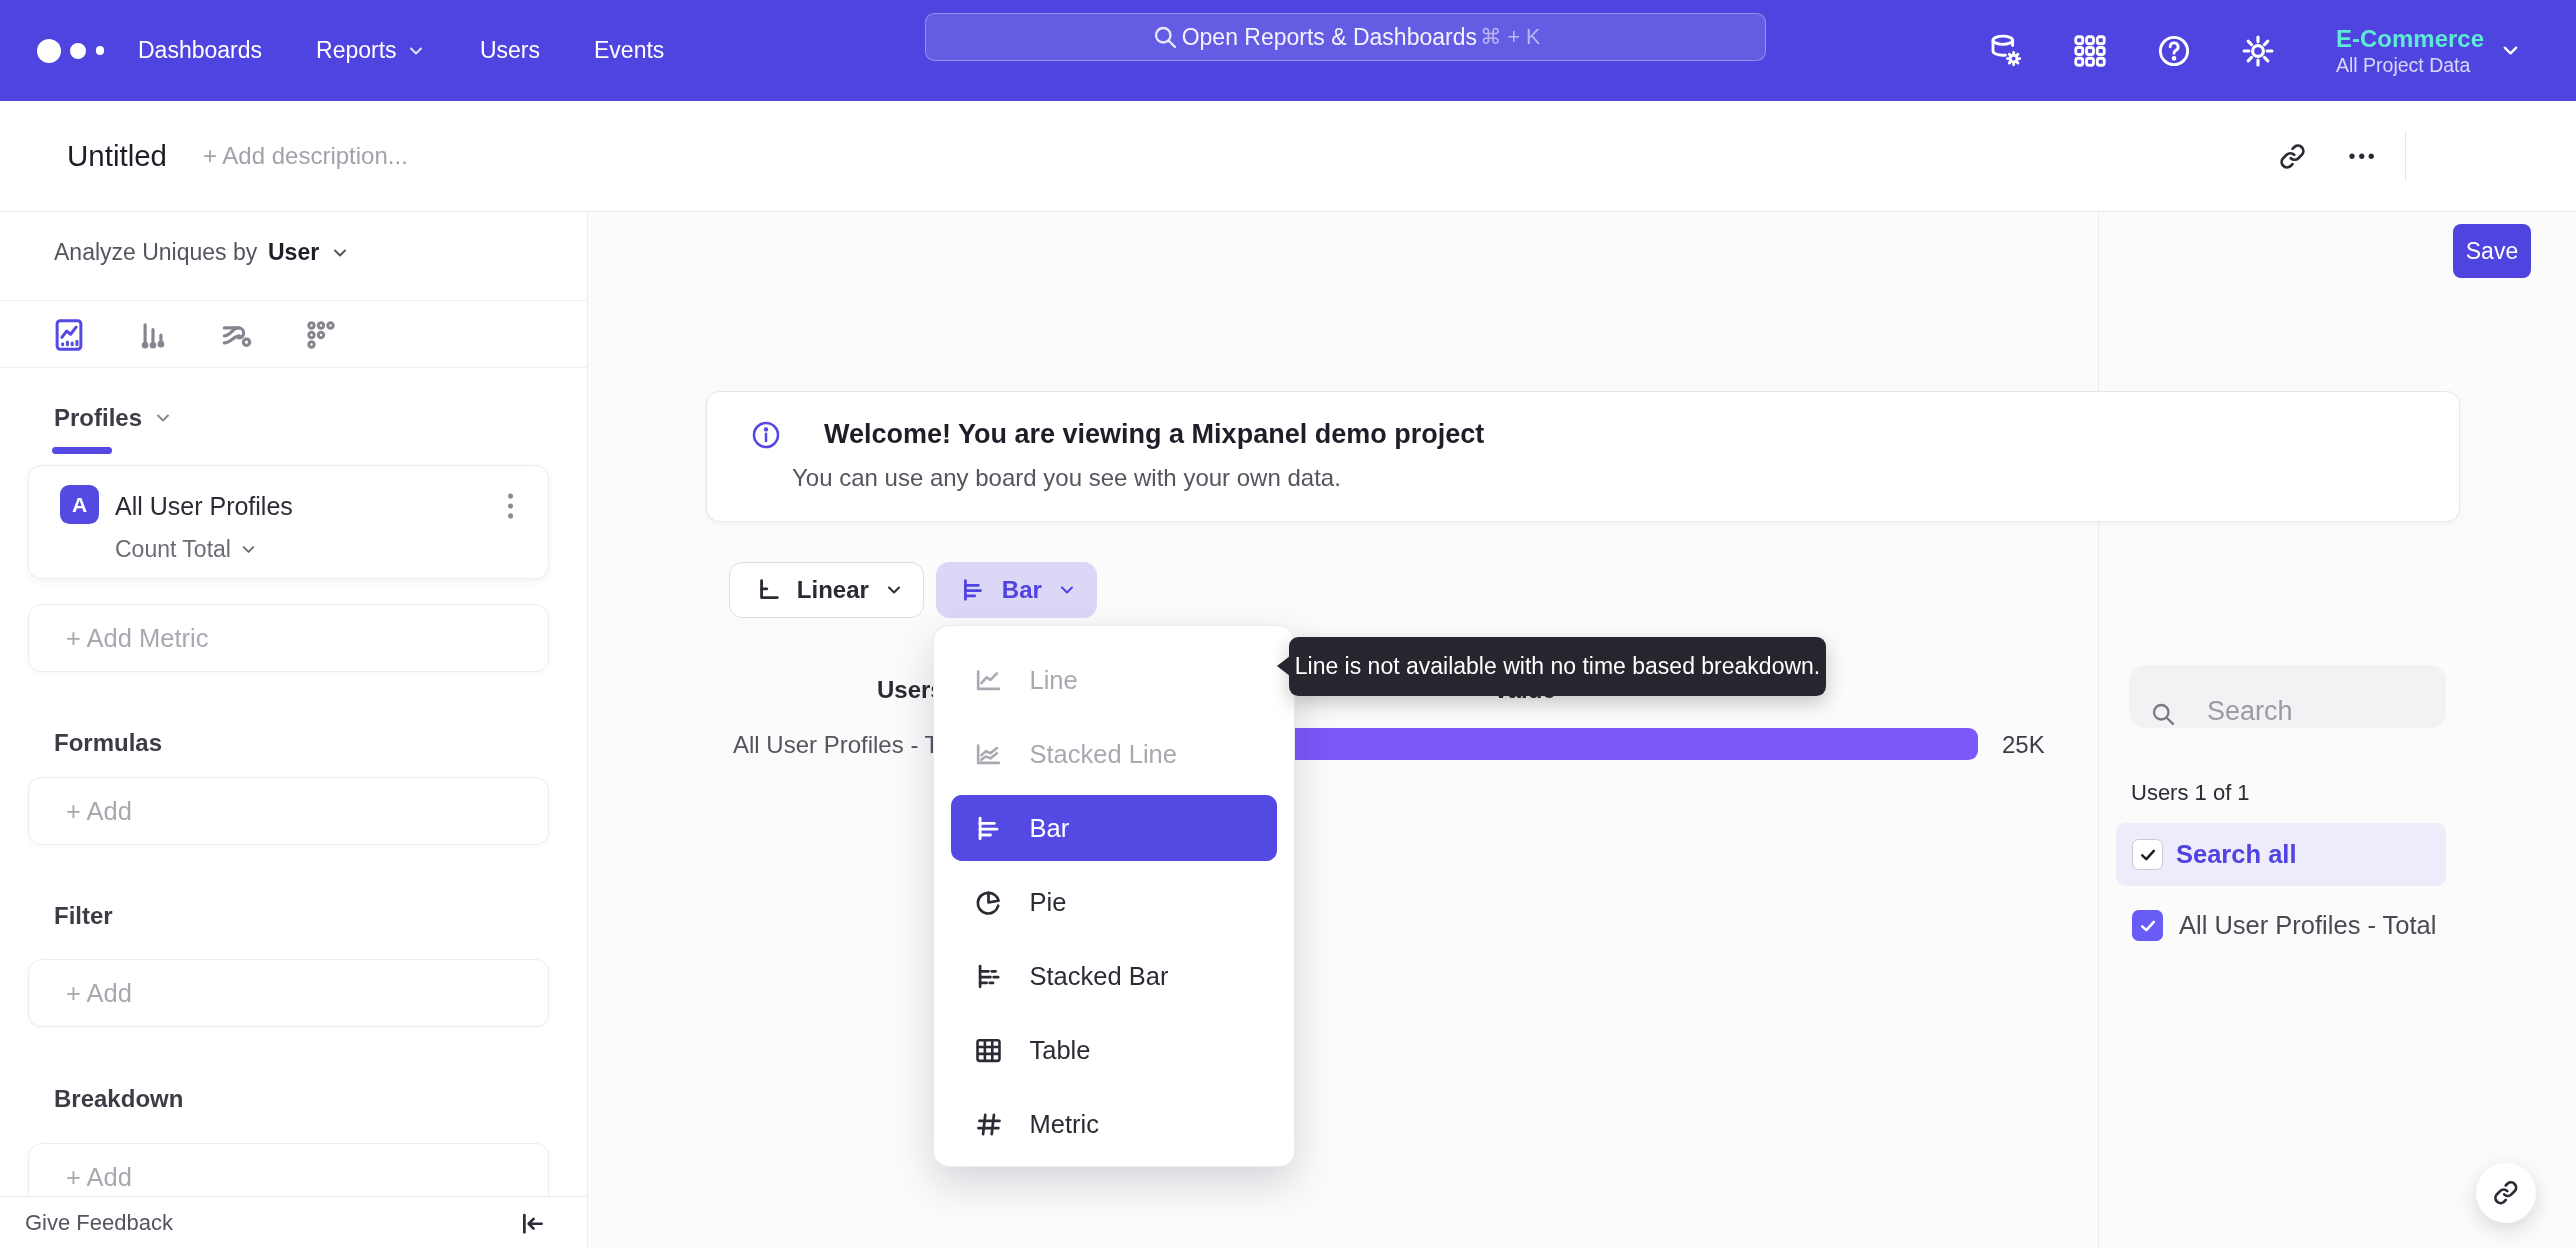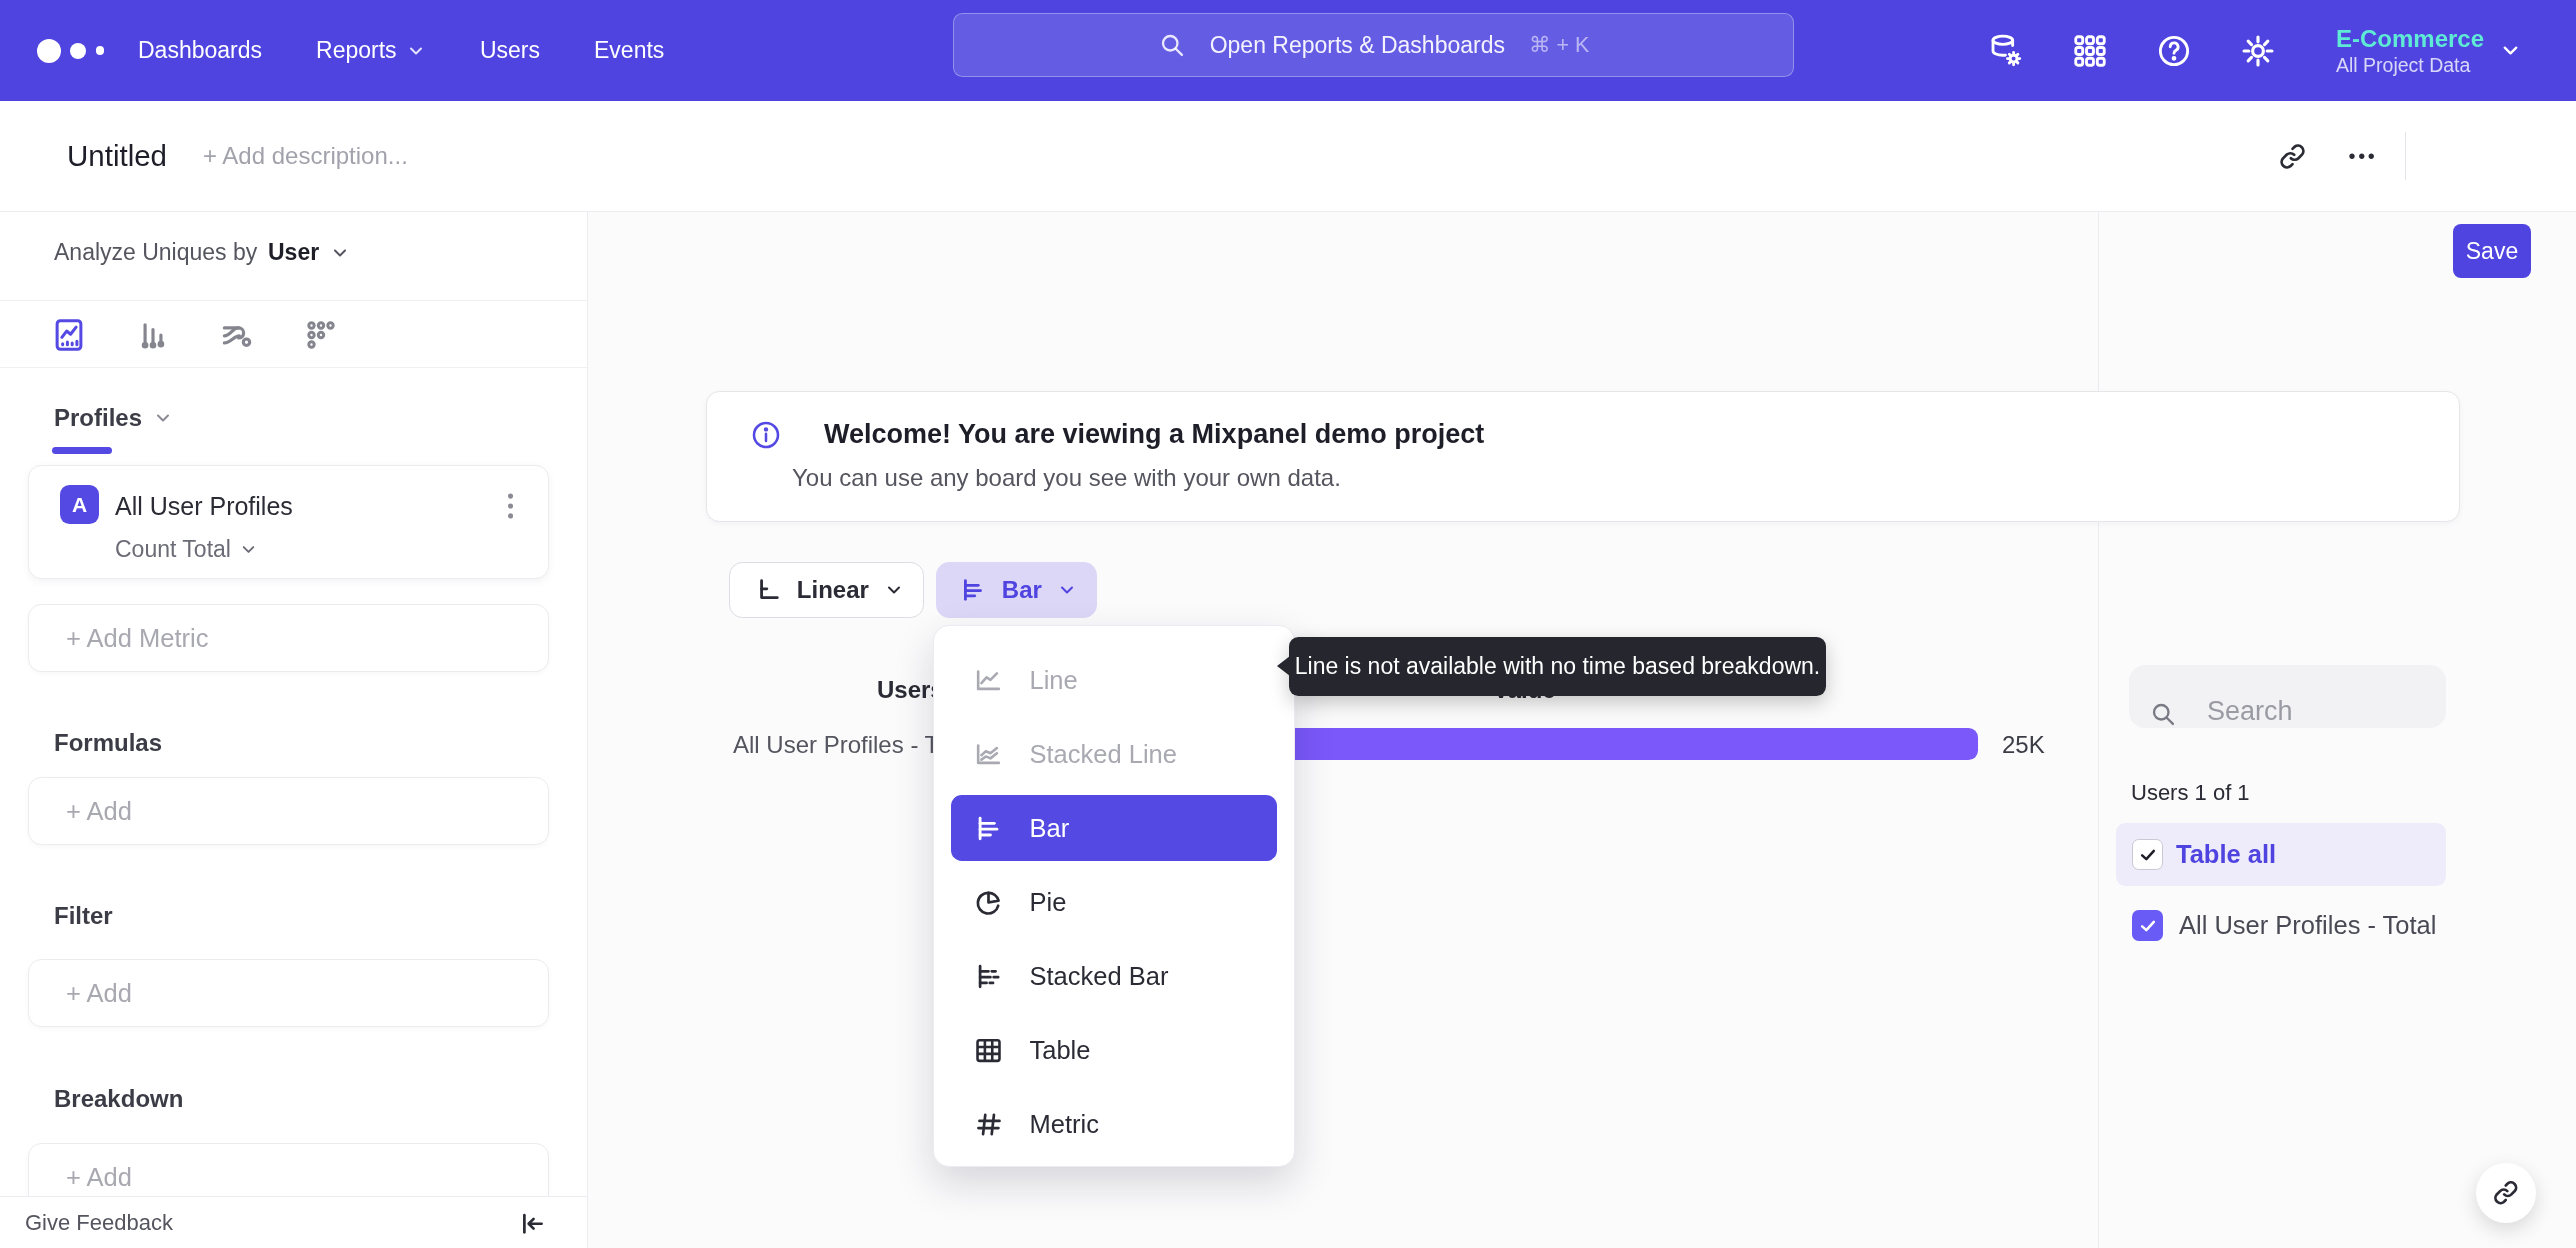--- a/index.html
+++ b/index.html
@@ -7,23 +7,23 @@
        font-family:"Liberation Sans",sans-serif;color:#20202a;background:#fbfbfc;}
   svg{display:block;}
 
   
   .topnav{position:absolute;left:0;top:0;width:2576px;height:101px;background:#4f44e0;}
   .logo{position:absolute;left:37px;top:0;height:101px;display:flex;align-items:center;gap:9.4px;}
   .dot{background:#fff;border-radius:50%;}
   .navlinks{position:absolute;left:138px;top:0;height:101px;display:flex;align-items:center;gap:54px;}
   .navitem{color:#fff;font-size:23px;font-weight:500;display:flex;align-items:center;gap:9.4px;cursor:pointer;}
   .nav-chev{opacity:.85;}
-  .navsearch{position:absolute;left:925px;top:13.4px;width:841px;height:64px;border-radius:9.4px;
+  .navsearch{position:absolute;left:925px;top:13.4px;width:841px;height:48px;border-radius:9.4px;
     background:rgba(255,255,255,0.13);border:1.3px solid rgba(255,255,255,0.32);
-    display:flex;align-items:center;justify-content:center;gap:24px;box-sizing:border-box;margin-left:28px;}
+    display:flex;align-items:center;justify-content:center;gap:3px;box-sizing:border-box;}
   .navsearch .ph{color:rgba(255,255,255,0.93);font-size:23px;}
   .navsearch .sc{color:rgba(255,255,255,0.55);font-size:21.5px;}
   .navicons{position:absolute;left:1986px;top:0;height:101px;display:flex;align-items:center;gap:44px;}
   .navicon{width:40px;height:40px;display:flex;align-items:center;justify-content:center;cursor:pointer;}
   .project{position:absolute;left:2336px;top:0;height:101px;display:flex;align-items:center;gap:14.8px;cursor:pointer;}
   .pname{color:#5eead4;font-size:24px;font-weight:700;line-height:1.25;}
   .pscope{color:rgba(255,255,255,0.78);font-size:19.5px;font-weight:400;}
 
   
   .rheader{position:absolute;left:0;top:101px;width:2576px;height:111px;background:#fff;
@@ -455,21 +455,21 @@
   </div>
 
   <span class="rp-count">Users 1 of 1</span>
 
   <div class="rp-selectall">
     <span class="cb cb-white" style="left:16px;top:16px;">
       <svg width="20" height="20" viewBox="0 0 24 24" fill="none" stroke="#1e1e28" stroke-width="3" stroke-linecap="round" stroke-linejoin="round">
           <polyline points="5 12.5 10 17 19 7"></polyline>
         </svg>
     </span>
-    <span class="sa-label">Table all</span>
+    <span class="sa-label">Search all</span>
   </div>
 
   <span class="cb cb-purple" style="left:2132px;top:910px;">
     <svg width="20" height="20" viewBox="0 0 24 24" fill="none" stroke="#ffffff" stroke-width="3" stroke-linecap="round" stroke-linejoin="round">
         <polyline points="5 12.5 10 17 19 7"></polyline>
       </svg>
   </span>
   <span class="rp-item-label">All User Profiles - Total</span>
 
   <div class="fab">

